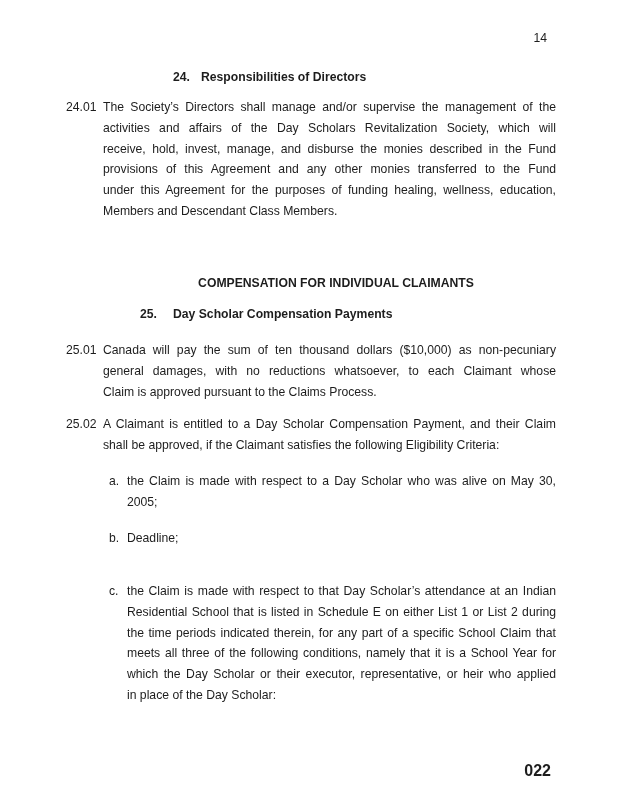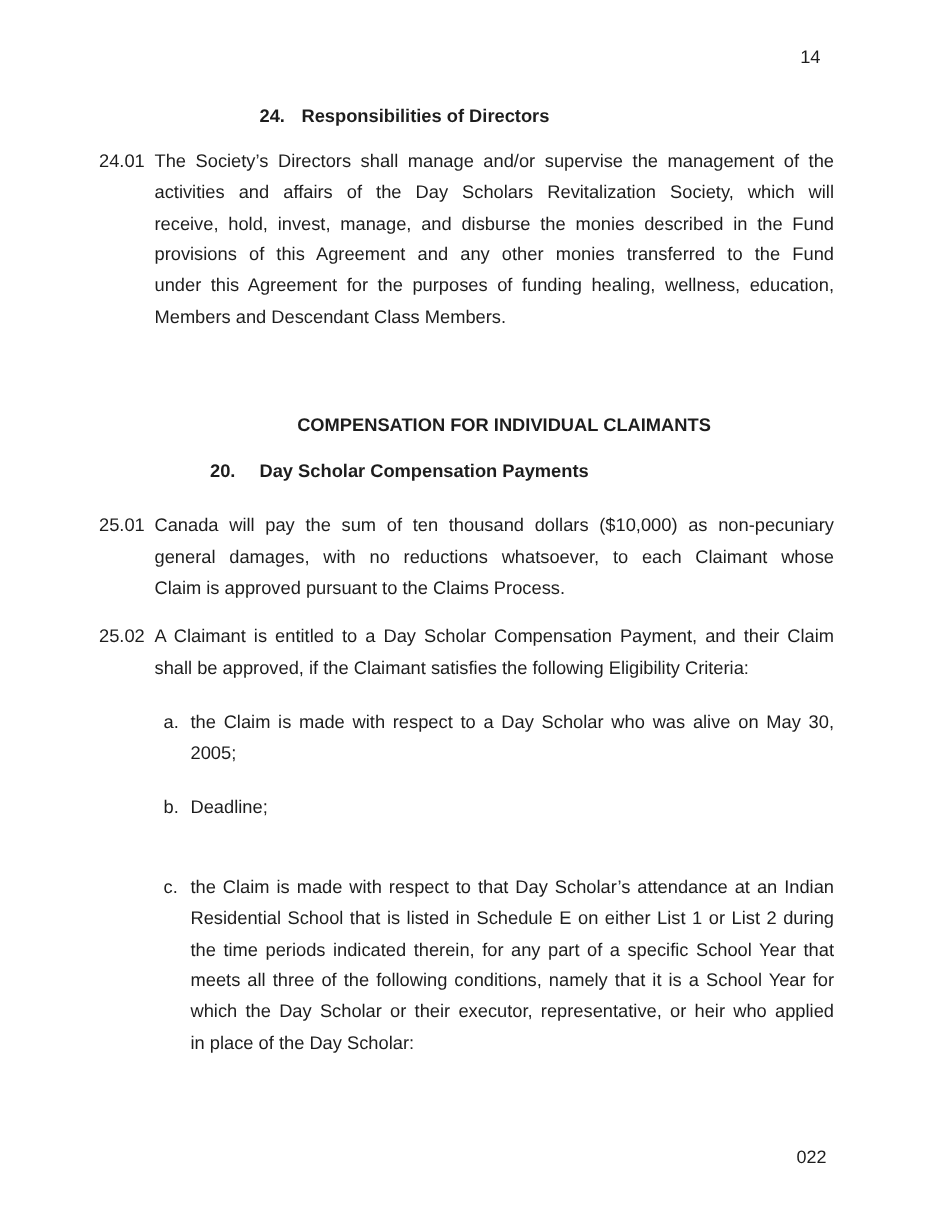--- a/index.html
+++ b/index.html
@@ -79,22 +79,23 @@
     left: 127px;
     width: 429px;
   }
   #item-a-marker, #item-a-body { top: 471px; }
   #item-b-marker, #item-b-body { top: 528px; }
   #item-c-marker, #item-c-body { top: 581px; }
   .bates-number {
     position: absolute;
     top: 761px;
     right: 73px;
-    font-size: 12px;
+    font-size: 16px;
     line-height: 20.8px;
+    font-weight: bold;
   }
 </style>
 </head>
 <body>
 
 <div class="page">
 
   <div class="page-number">14</div>
 
   <div class="heading" id="heading-24">
@@ -107,21 +108,21 @@
       <div class="line">activities and affairs of the Day Scholars Revitalization Society, which will</div>
       <div class="line">receive, hold, invest, manage, and disburse the monies described in the Fund</div>
       <div class="line">provisions of this Agreement and any other monies transferred to the Fund</div>
       <div class="line">under this Agreement for the purposes of funding healing, wellness, education,</div>
       <div class="line last">Members and Descendant Class Members.</div>
     </div>
 
   <div class="center-heading">COMPENSATION FOR INDIVIDUAL CLAIMANTS</div>
 
   <div class="heading" id="heading-25">
-    <span class="hnum">20.</span><span>Day Scholar Compensation Payments</span>
+    <span class="hnum">25.</span><span>Day Scholar Compensation Payments</span>
   </div>
 
   <div class="clause-num" id="clause-2501-num">25.01</div>
   <div class="clause-body" id="clause-2501-body">
       <div class="line">Canada will pay the sum of ten thousand dollars ($10,000) as non-pecuniary</div>
       <div class="line">general damages, with no reductions whatsoever, to each Claimant whose</div>
       <div class="line last">Claim is approved pursuant to the Claims Process.</div>
     </div>
 
   <div class="clause-num" id="clause-2502-num">25.02</div>
@@ -138,21 +139,21 @@
 
   <div class="list-marker" id="item-b-marker">b.</div>
   <div class="list-body" id="item-b-body">
       <div class="line last">Deadline;</div>
     </div>
 
   <div class="list-marker" id="item-c-marker">c.</div>
   <div class="list-body" id="item-c-body">
       <div class="line">the Claim is made with respect to that Day Scholar’s attendance at an Indian</div>
       <div class="line">Residential School that is listed in Schedule E on either List 1 or List 2 during</div>
-      <div class="line">the time periods indicated therein, for any part of a specific School Year that</div>
+      <div class="line">the time periods indicated therein, for any part of a specific School Claim that</div>
       <div class="line">meets all three of the following conditions, namely that it is a School Year for</div>
       <div class="line">which the Day Scholar or their executor, representative, or heir who applied</div>
       <div class="line last">in place of the Day Scholar:</div>
     </div>
 
   <div class="bates-number">022</div>
 
 </div>
 
 </body></html>

